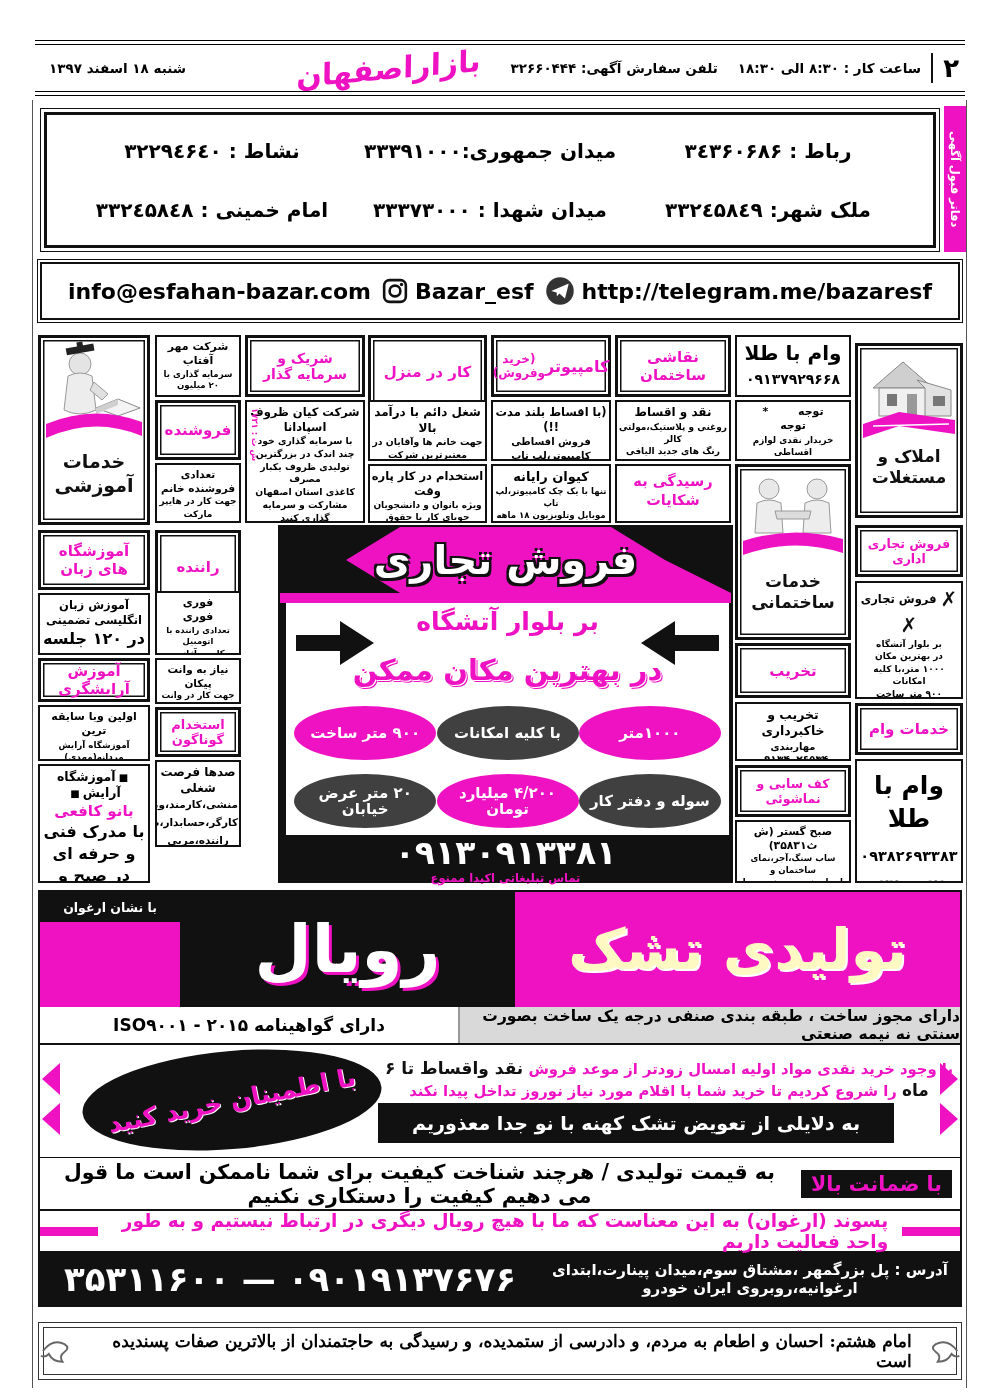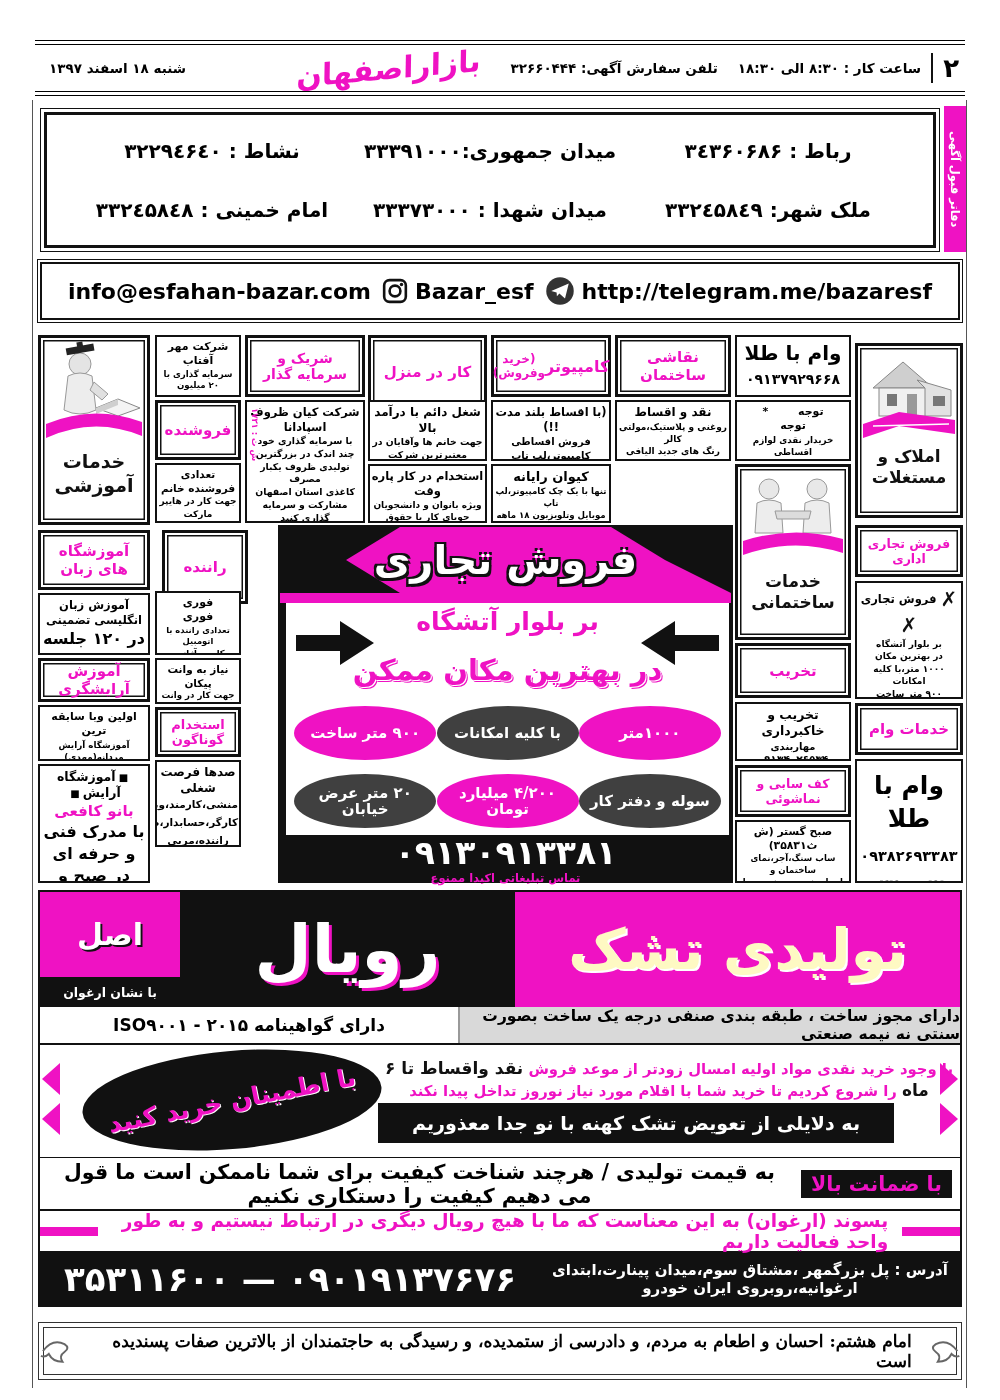--- a/index.html
+++ b/index.html
@@ -174,21 +174,21 @@
 شوید وحقوق بگیرید</div>
 
     </div>
     <div class="hdrbox" style="left:120px;top:67px;width:86px;height:60px">فروشنده</div>
     <div class="tad" style="left:120px;top:130px;width:86px;height:60px">
       <div class="t" style="font-size:10.5px">تعدادی فروشنده خانم</div>
       <div class="b" style="font-size:9px">جهت کار در هایپر مارکت
 محدوده جی نیازمندیم</div>
 
     </div>
-    <div class="hdrbox" style="left:127px;top:197px;width:86px;height:74px">راننده</div>
+    <div class="hdrbox" style="left:120px;top:197px;width:86px;height:74px">راننده</div>
     <div class="tad" style="left:120px;top:258px;width:86px;height:64px">
       <div class="t spread" style="font-size:11px">فوری فوری</div>
       <div class="b" style="font-size:8.4px">تعدادی راننده با اتومبیل
 کار در آژانس
 بادرآمد روزانه بالای ۱۵۰/۰۰۰
 شهرک صنعتی محمودآباد</div>
 
     </div>
     <div class="tad" style="left:120px;top:325px;width:86px;height:46px">
       <div class="t" style="font-size:10.5px">نیاز به وانت پیکان</div>
@@ -255,20 +255,24 @@
 
     </div>
 
     <div class="hdrbox" style="left:580px;top:2px;width:116px;height:62px">نقاشی ساختمان</div>
     <div class="tad" style="left:580px;top:67px;width:116px;height:61px">
       <div class="t" style="font-size:12px">نقد و اقساط</div>
       <div class="b" style="font-size:9px">روغنی و پلاستیک،مولتی کالر
 رنگ های جدید الیافی
 با حداقل زمان و هزینه</div>
 
+    </div>
+    <div class="tad" style="left:580px;top:131px;width:116px;height:59px">
+      <div class="t mag" style="font-size:14.5px;margin-top:3px">رسیدگی به شکایات</div>
+      <div class="p" style="font-size:23px;letter-spacing:4px;margin-top:4px" dir="ltr">۳۲۶۶۰۴۴۴</div>
     </div>
 
     <div class="tad" style="left:700px;top:2px;width:116px;height:62px">
       <div class="t" style="font-size:20px">وام با طلا</div>
       <div class="p" style="font-size:14px;letter-spacing:2px;margin-top:4px" dir="ltr">۰۹۱۳۷۹۲۹۶۶۸</div>
     </div>
     <div class="tad" style="left:700px;top:67px;width:116px;height:61px">
       <div class="t spread" style="font-size:11px">توجه * توجه</div>
       <div class="b" style="font-size:8.8px">خریدار نقدی لوازم اقساطی
 شما با بهترین قیمت</div>
@@ -363,21 +367,20 @@
       <div class="fphone">۰۹۱۳۰۹۱۳۳۸۱</div>
       <div class="fnote">تماس تبلیغاتی اکیدا ممنوع</div>
     </div>
   </div>
 
   <div class="mat">
     <div class="mband">
       <div class="mprefix">تولیدی تشک</div>
       <div class="mname">رویال</div>
       <div class="morig">
-        <div class="o1">اصل</div>
         <div class="o2">با نشان ارغوان</div>
       </div>
     </div>
     <div class="mgray">
       <div class="mlic">دارای مجوز ساخت ، طبقه بندی صنفی درجه یک ساخت بصورت سنتی نه نیمه صنعتی</div>
       <div class="mcert">دارای گواهینامه ۲۰۱۵ - ISO۹۰۰۱</div>
     </div>
     <div class="mpromo">
       <div class="mtri" style="left:2px;top:18px;border-width:16px 18px 16px 0;border-color:transparent var(--m) transparent transparent"></div>
       <div class="mtri" style="left:2px;top:58px;border-width:16px 18px 16px 0;border-color:transparent var(--m) transparent transparent"></div>

